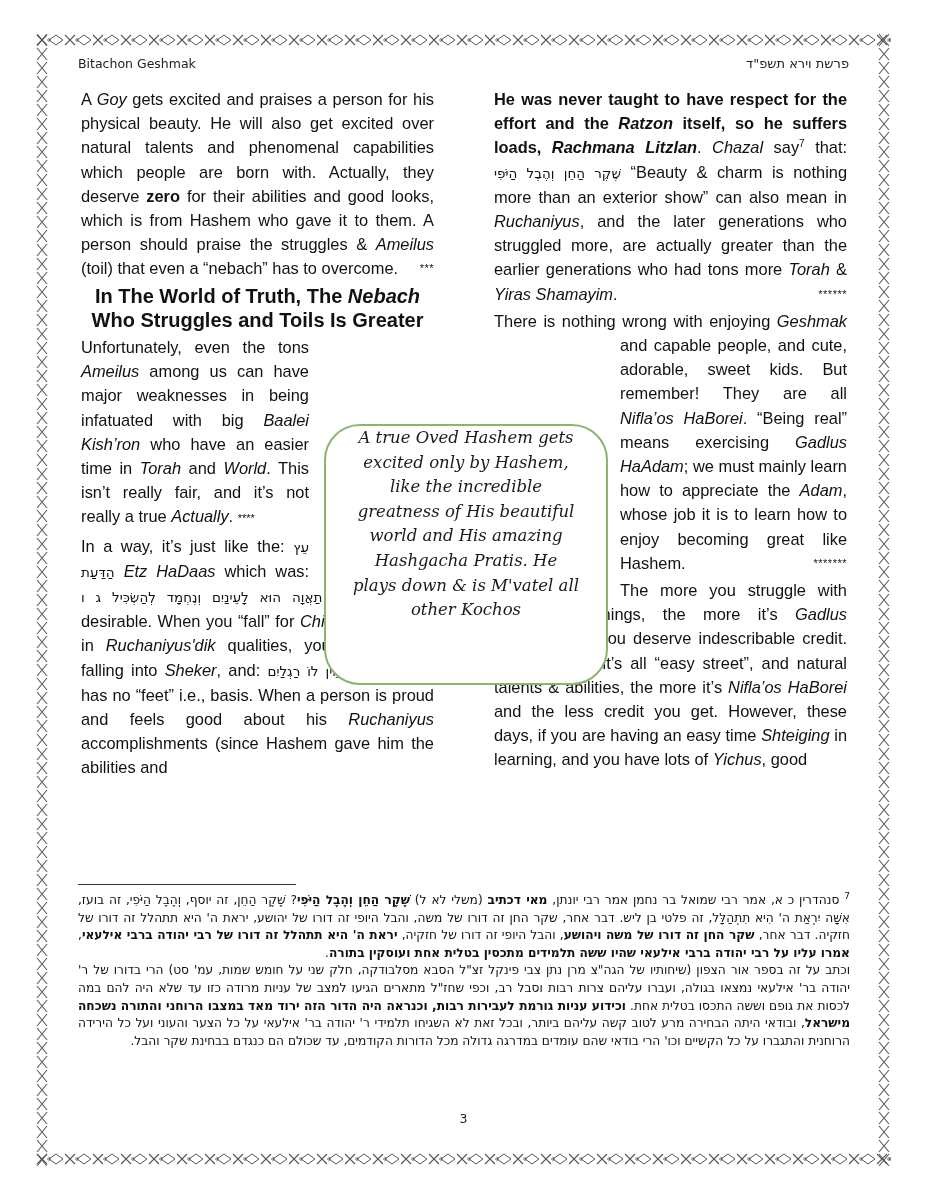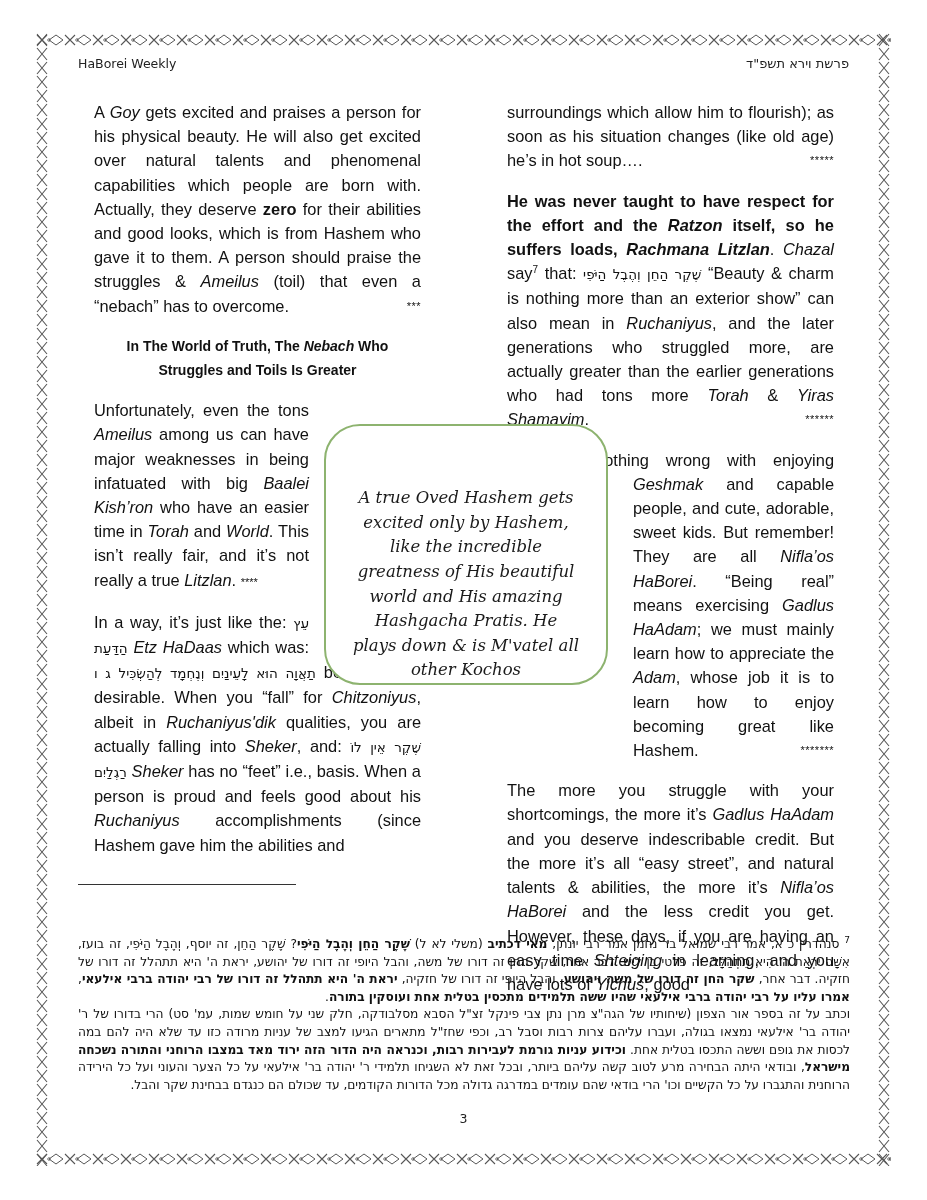--- a/index.html
+++ b/index.html
@@ -21,45 +21,45 @@
   .header { position: absolute; top: 56px; font-size: 13px; color: #222; }
   .header-left { left: 78px; font-family: "DejaVu Sans", sans-serif; font-size: 12.5px; }
   .header-right { right: 78px; direction: rtl; font-family: "DejaVu Sans", sans-serif; font-size: 13px; }
 
   .col {
     position: absolute; top: 84px; width: 359px;
     font-size: 16.4px; line-height: 24.2px; text-align: justify;
   }
   .col-left { left: 78px; }
   .col-right { left: 491px; }
-  .col p { margin: 16px; }
+  .col p { margin: 3px; }
   .col i { font-style: italic; }
   .col b { font-weight: bold; }
   .stars { float: right; font-size: 11px; letter-spacing: 0.5px; }
-  .heading { text-align: center; font-weight: bold; font-size: 14px; }
+  .heading { text-align: center; font-weight: bold; font-size: 20px; }
   .heb { font-family: "DejaVu Sans", sans-serif; font-size: 13.5px; direction: rtl; unicode-bidi: embed; }
   sup { font-size: 10px; line-height: 0; }
   .float-spacer-right { float: right; width: 128px; height: 242px; }
   .float-spacer-left { float: left; width: 126px; height: 268px; }
 
   .callout {
     position: absolute; left: 324px; top: 424px; width: 284px; height: 261px;
     border: 2px solid #8db36f; border-radius: 36px; background: #fff;
-    box-sizing: border-box; display: flex; align-items: flex-end; justify-content: center;
+    box-sizing: border-box; display: flex; align-items: flex-start; justify-content: center;
   }
   .callout-text {
     font-family: "DejaVu Serif", serif; font-style: italic; font-size: 16.5px;
     line-height: 24.6px; text-align: center; width: 230px; color: #1a1a1a;
   }
 
   .footnote-rule { position: absolute; left: 78px; top: 884px; width: 218px; height: 1px; background: #333; }
   .footnotes {
     position: absolute; left: 78px; top: 892px; width: 772px;
     direction: rtl; text-align: justify; font-family: "DejaVu Sans", sans-serif;
-    font-size: 12.2px; line-height: 17.6px; color: #111; margin-top: 44px;
+    font-size: 12.2px; line-height: 17.6px; color: #111;
   }
   .footnotes p { margin: 0; }
   .footnotes b { font-weight: bold; }
   .fn-num { font-size: 9px; vertical-align: super; line-height: 0; }
   .page-number { position: absolute; top: 1111px; left: 0; width: 927px; text-align: center;
     font-family: "DejaVu Sans", sans-serif; font-size: 12.5px; color: #222; }
 </style>
 </head>
 <body>
 
@@ -91,43 +91,40 @@
         <rect width="14" height="1133" fill="url(#xv)"></rect>
       </svg>
   </div>
   <div class="border-edge border-right">
     <svg width="14" height="1133">
         <rect width="14" height="1133" fill="url(#xv)"></rect>
       </svg>
   </div>
 </div>
 
-<div class="header header-left">HaBorei Weekly</div>
+<div class="header header-left">Bitachon Geshmak</div>
 <div class="header header-right">פרשת וירא תשפ"ד</div>
 
 <div class="col col-left">
   <p>
     <span>A </span><i>Goy</i><span> gets excited and praises a person for his physical beauty. He will also get excited over natural talents and phenomenal capabilities which people are born with. Actually, they deserve </span><b>zero</b><span> for their abilities and good looks, which is from Hashem who gave it to them. A person should praise the struggles &amp; </span><i>Ameilus</i><span> (toil) that even a “nebach” has to overcome.</span><span class="stars">***</span>
   </p>
   <p class="heading">
     <span>In The World of Truth, The </span><i>Nebach</i><span> Who Struggles and Toils Is Greater</span>
   </p>
   <div class="float-spacer-right"></div>
   <p>
-    <span>Unfortunately, even the tons </span><i>Ameilus</i><span> among us can have major weaknesses in being infatuated with big </span><i>Baalei Kish’ron</i><span> who have an easier time in </span><i>Torah</i><span> and </span><i>World</i><span>. This isn’t really fair, and it’s not really a true </span><i>Litzlan</i><span>. </span><span style="font-size:11px">****</span>
+    <span>Unfortunately, even the tons </span><i>Ameilus</i><span> among us can have major weaknesses in being infatuated with big </span><i>Baalei Kish’ron</i><span> who have an easier time in </span><i>Torah</i><span> and </span><i>World</i><span>. This isn’t really fair, and it’s not really a true </span><i>Actually</i><span>. </span><span style="font-size:11px">****</span>
   </p>
   <p>
     <span>In a way, it’s just like the: </span><span class="heb">עֵץ הַדַּעַת</span><span> </span><i>Etz HaDaas</i><span> which was: </span><span class="heb">תַאֲוָה הוּא לָעֵינַיִם וְנֶחְמָד לְהַשְׂכִּיל ג ו</span><span> beautiful and desirable. When you “fall” for </span><i>Chitzoniyus</i><span>, albeit in </span><i>Ruchaniyus'dik</i><span> qualities, you are actually falling into </span><i>Sheker</i><span>, and: </span><span class="heb">שֶׁקֶר אֵין לוֹ רַגְלַיִם</span><span> </span><i>Sheker</i><span> has no “feet” i.e., basis. When a person is proud and feels good about his </span><i>Ruchaniyus</i><span> accomplishments (since Hashem gave him the abilities and</span>
   </p>
 </div>
 
 <div class="col col-right">
-  <p>
-    <span>surroundings which allow him to flourish); as soon as his situation changes (like old age) he’s in hot soup….</span><span class="stars">*****</span>
-  </p>
   <p style="clear:both">
     <b>He was never taught to have respect for the effort and the </b><b><i>Ratzon</i></b><b> itself, so he suffers loads, </b><b><i>Rachmana Litzlan</i></b><span>. </span><i>Chazal</i><span> say</span><sup>7</sup><span> that: </span><span class="heb">שֶׁקֶר הַחֵן וְהֶבֶל הַיֹּפִי</span><span> “Beauty &amp; charm is nothing more than an exterior show” can also mean in </span><i>Ruchaniyus</i><span>, and the later generations who struggled more, are actually greater than the earlier generations who had tons more </span><i>Torah</i><span> &amp; </span><i>Yiras Shamayim</i><span>.</span><span class="stars">******</span>
   </p>
   <p style="clear:both">
     <span>There is nothing wrong with enjoying </span><i>Geshmak</i><span></span><span class="float-spacer-left" style="margin-top:0"></span><span> and capable people, and cute, adorable, sweet kids. But remember! They are all </span><i>Nifla’os HaBorei</i><span>. “Being real” means exercising </span><i>Gadlus HaAdam</i><span>; we must mainly learn how to appreciate the </span><i>Adam</i><span>, whose job it is to learn how to enjoy becoming great like Hashem.</span><span class="stars">*******</span>
   </p>
   <p style="clear:right">
     <span>The more you struggle with your shortcomings, the more it’s </span><i>Gadlus HaAdam</i><span> and you deserve indescribable credit. But the more it’s all “easy street”, and natural talents &amp; abilities, the more it’s </span><i>Nifla’os HaBorei</i><span> and the less credit you get. However, these days, if you are having an easy time </span><i>Shteiging</i><span> in learning, and you have lots of </span><i>Yichus</i><span>, good</span>
   </p>
 </div>

